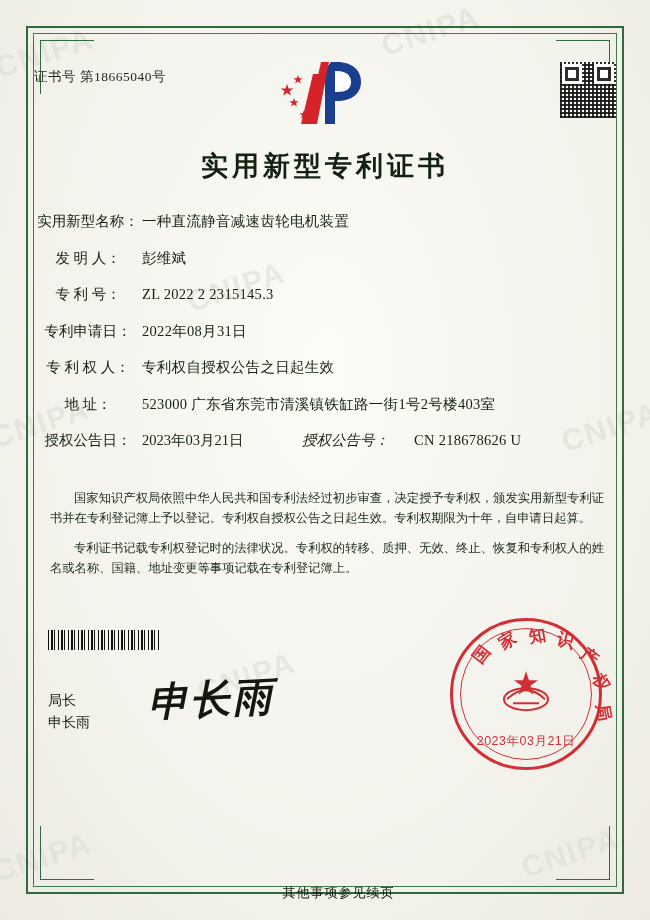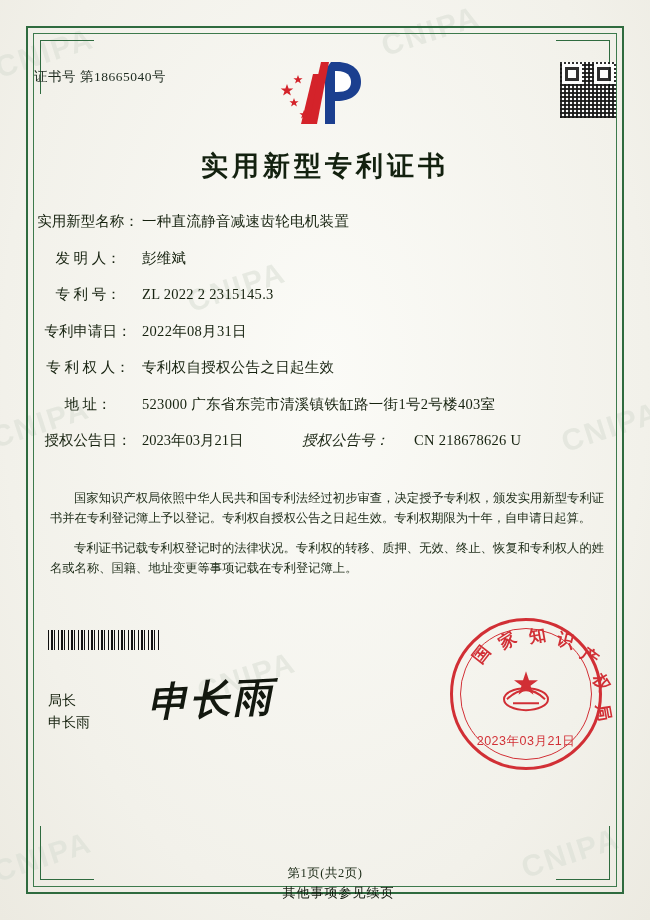--- a/index.html
+++ b/index.html
@@ -396,16 +396,15 @@
           <path d="M14 30 Q33 12 52 30"></path>
           <path d="M20 34 L46 34"></path>
         </g>
         <polygon points="33,2 36,11 45,11 37.5,16.5 40.5,25.5 33,20 25.5,25.5 28.5,16.5 21,11 30,11" fill="#cf1f26"></polygon>
       </svg>
     </div>
 
     <div class="seal-date">2023年03月21日</div>
   </div>
 
-  <div class="page-no">第1页(共2页)</div>
   <div class="outside-note">其他事项参见续页</div>
 
 </div>
 
 </body></html>

